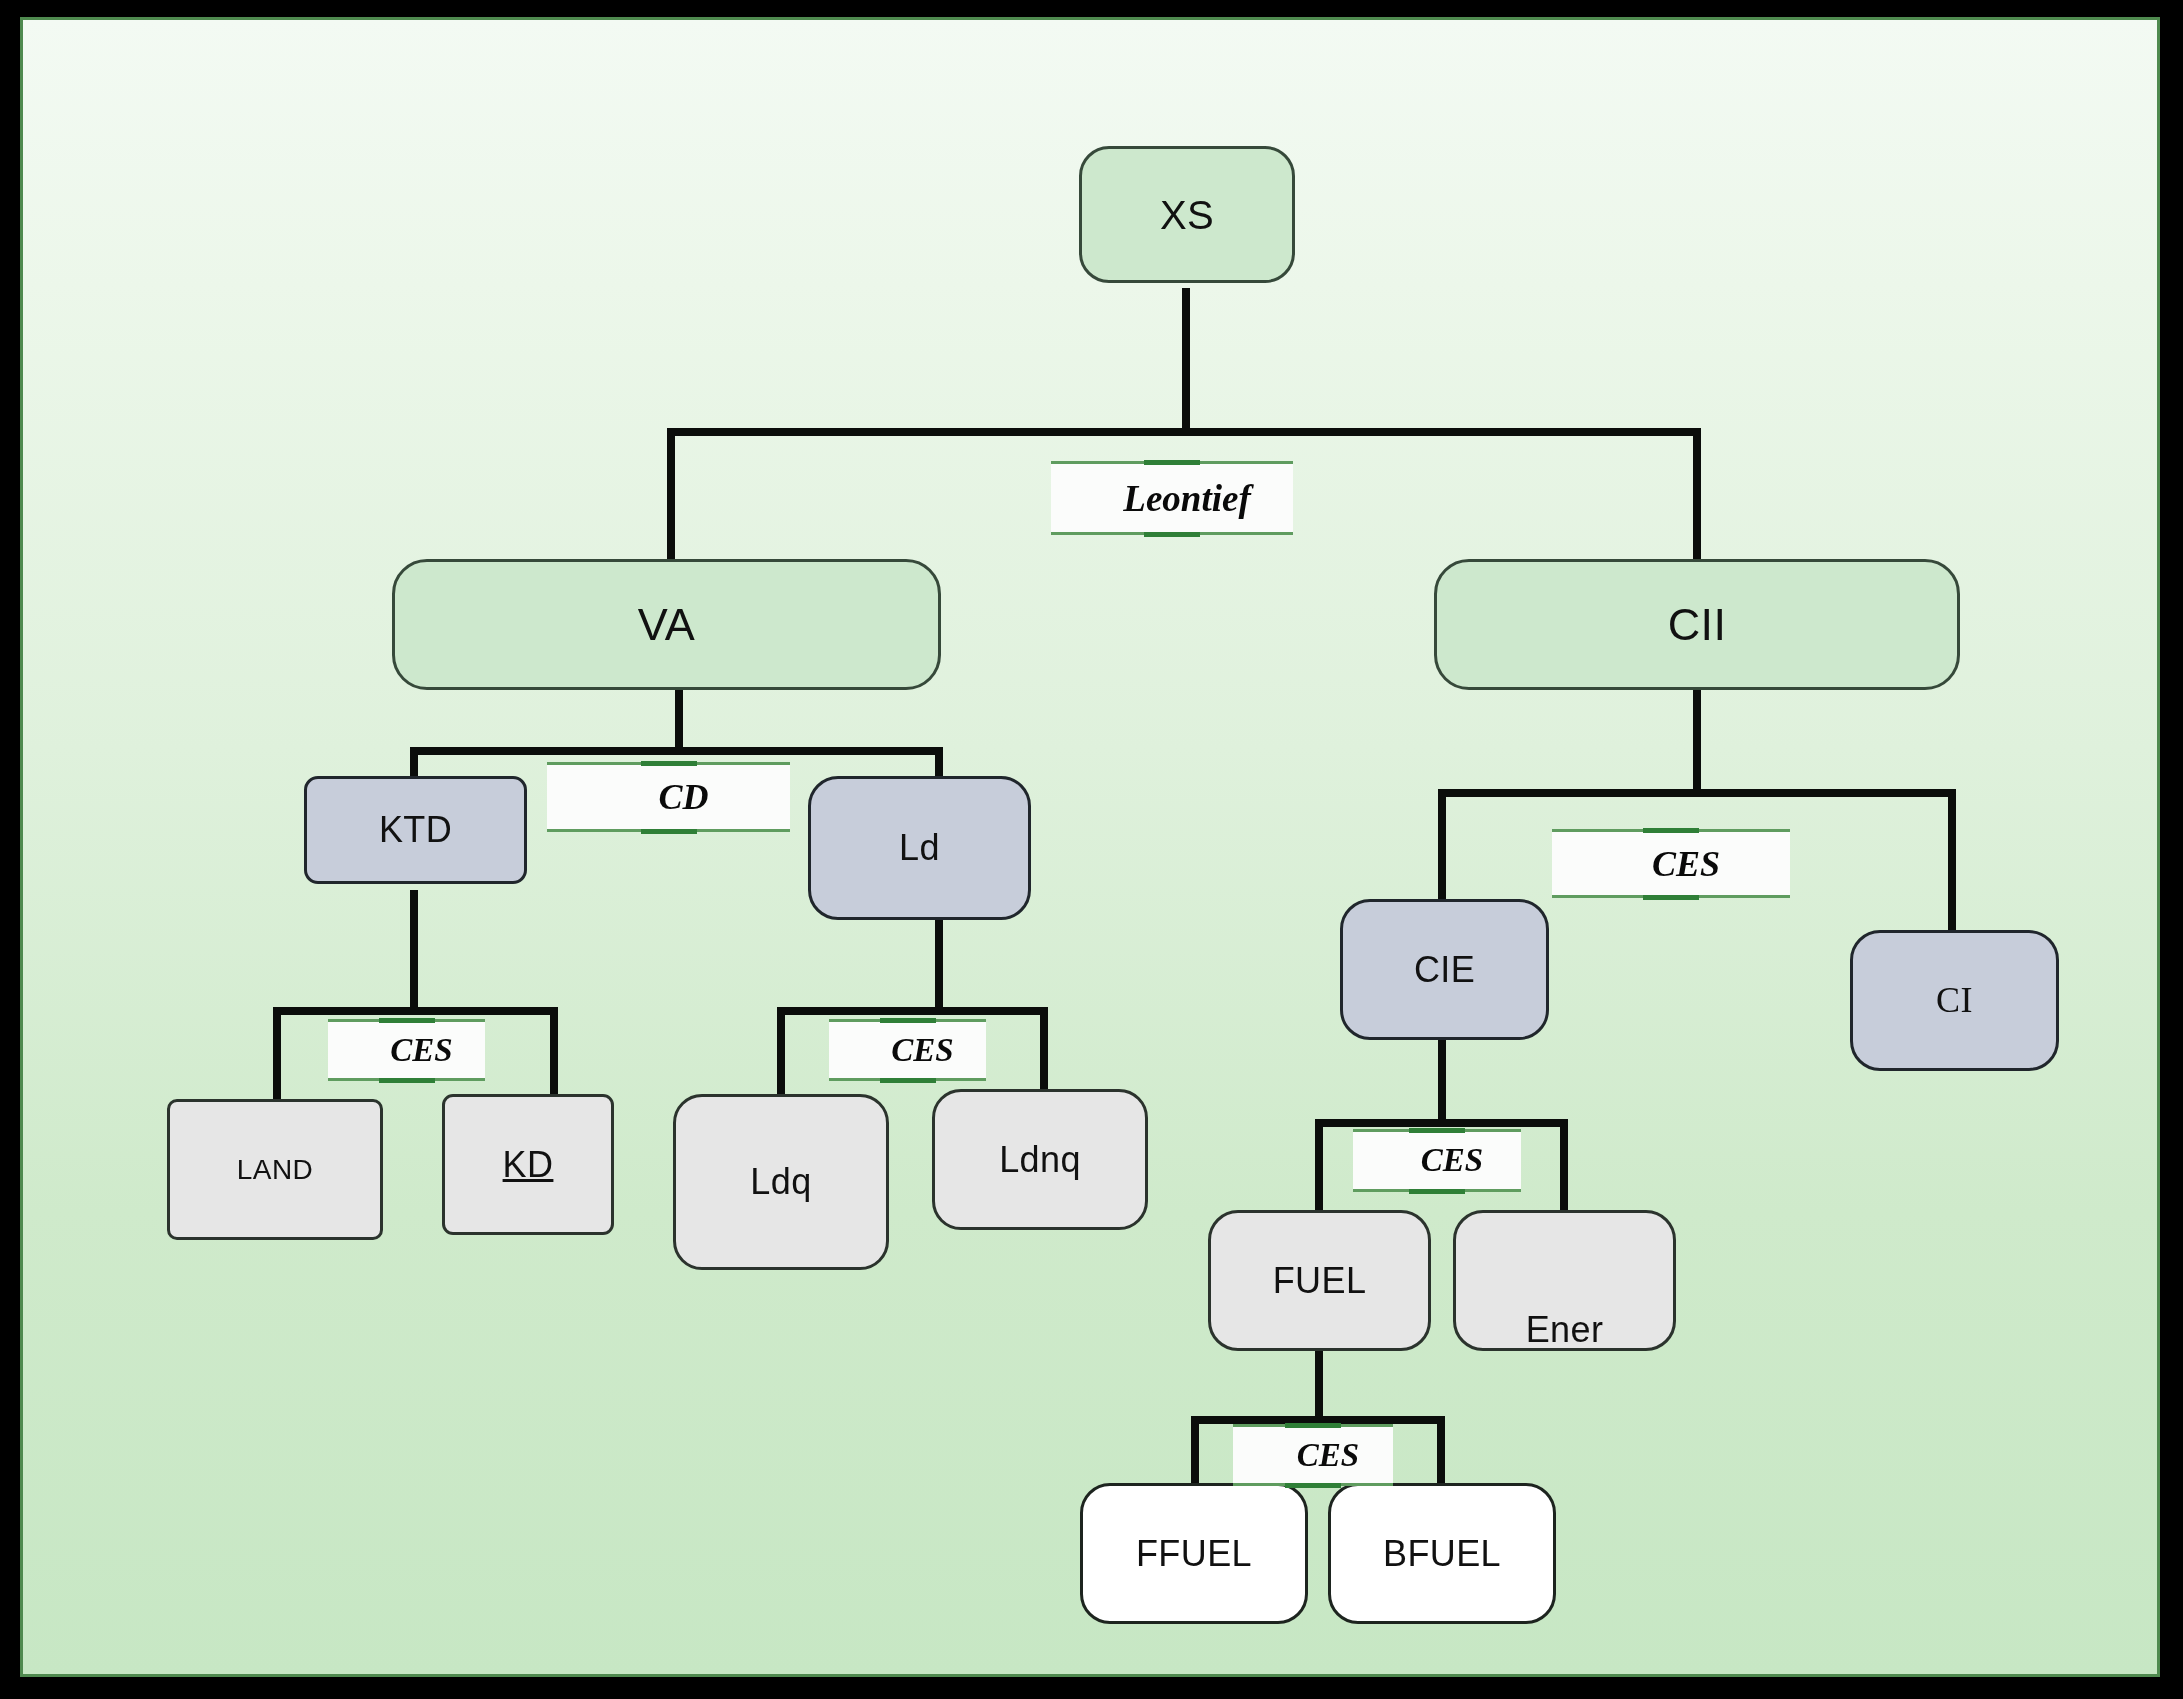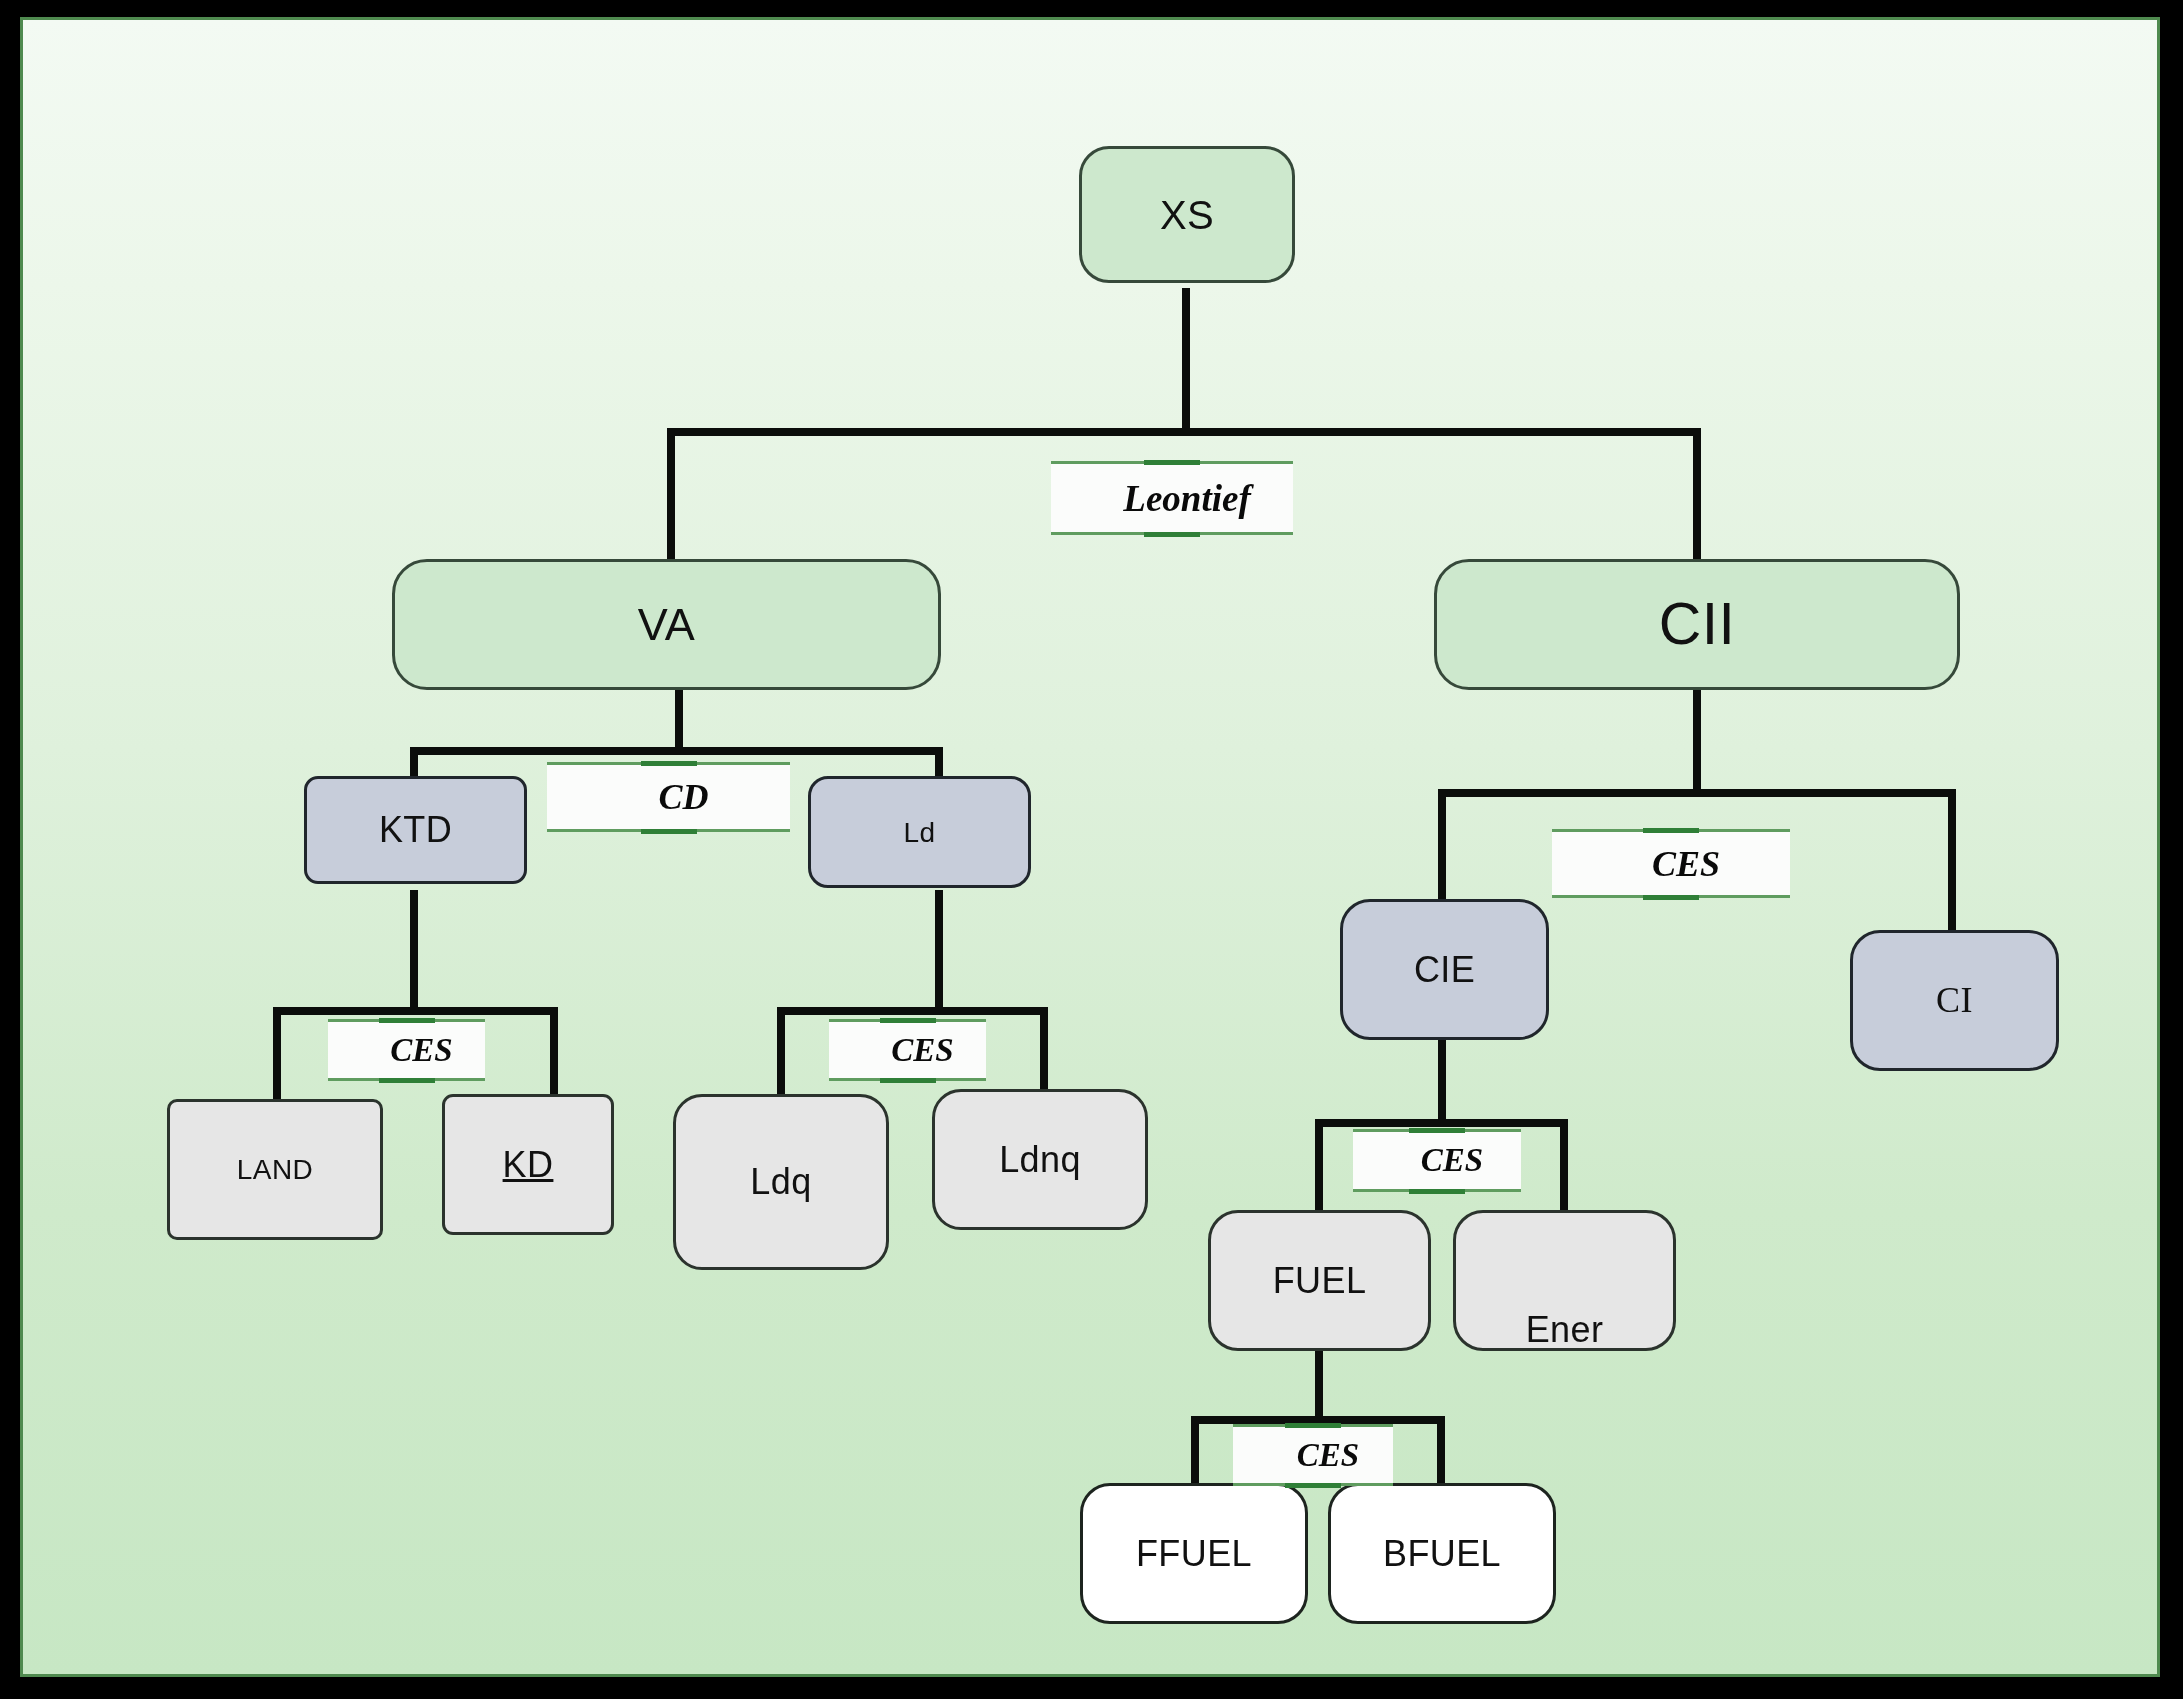--- a/index.html
+++ b/index.html
@@ -126,29 +126,29 @@
     <div class="vline" style="left:1414px; top:1396px; width:8px; height:86px;"></div>
 
     <div class="node green" style="left:1056px; top:126px; width:216px; height:137px; border-radius:30px; font-size:40px;">
       <span>XS</span>
     </div>
 
     <div class="node green" style="left:369px; top:539px; width:549px; height:131px; border-radius:35px; font-size:45px;">
       <span>VA</span>
     </div>
 
-    <div class="node green" style="left:1411px; top:539px; width:526px; height:131px; border-radius:35px; font-size:59px;">
+    <div class="node green" style="left:1411px; top:539px; width:526px; height:131px; border-radius:35px; font-size:45px;">
       <span>CII</span>
     </div>
 
     <div class="node blue" style="left:281px; top:756px; width:223px; height:108px; border-radius:14px; font-size:36px;">
       <span>KTD</span>
     </div>
 
-    <div class="node blue" style="left:785px; top:756px; width:223px; height:112px; border-radius:20px; font-size:28px;">
+    <div class="node blue" style="left:785px; top:756px; width:223px; height:144px; border-radius:30px; font-size:36px;">
       <span>Ld</span>
     </div>
 
     <div class="node gray" style="left:144px; top:1079px; width:216px; height:141px; border-radius:10px; font-size:28px;">
       <span>LAND</span>
     </div>
 
     <div class="node gray" style="left:419px; top:1074px; width:172px; height:141px; border-radius:11px; font-size:36px;text-decoration:underline;">
       <span>KD</span>
     </div>

